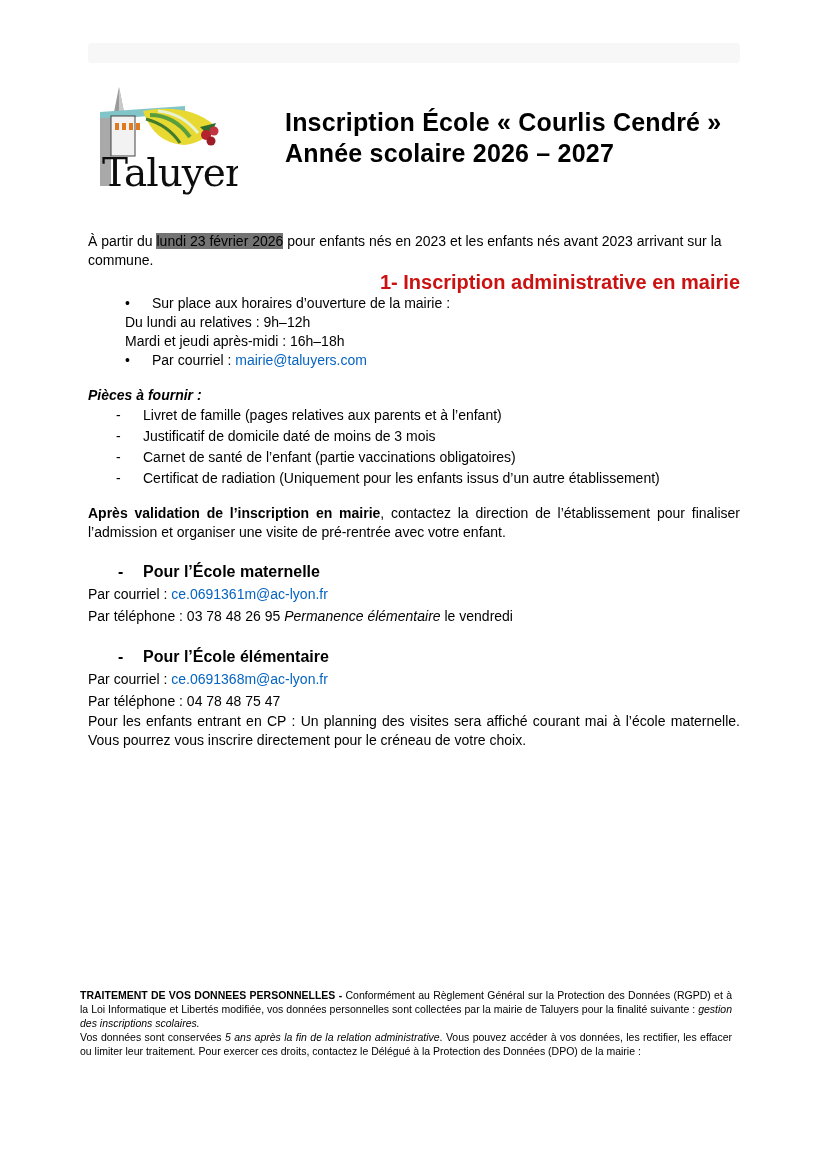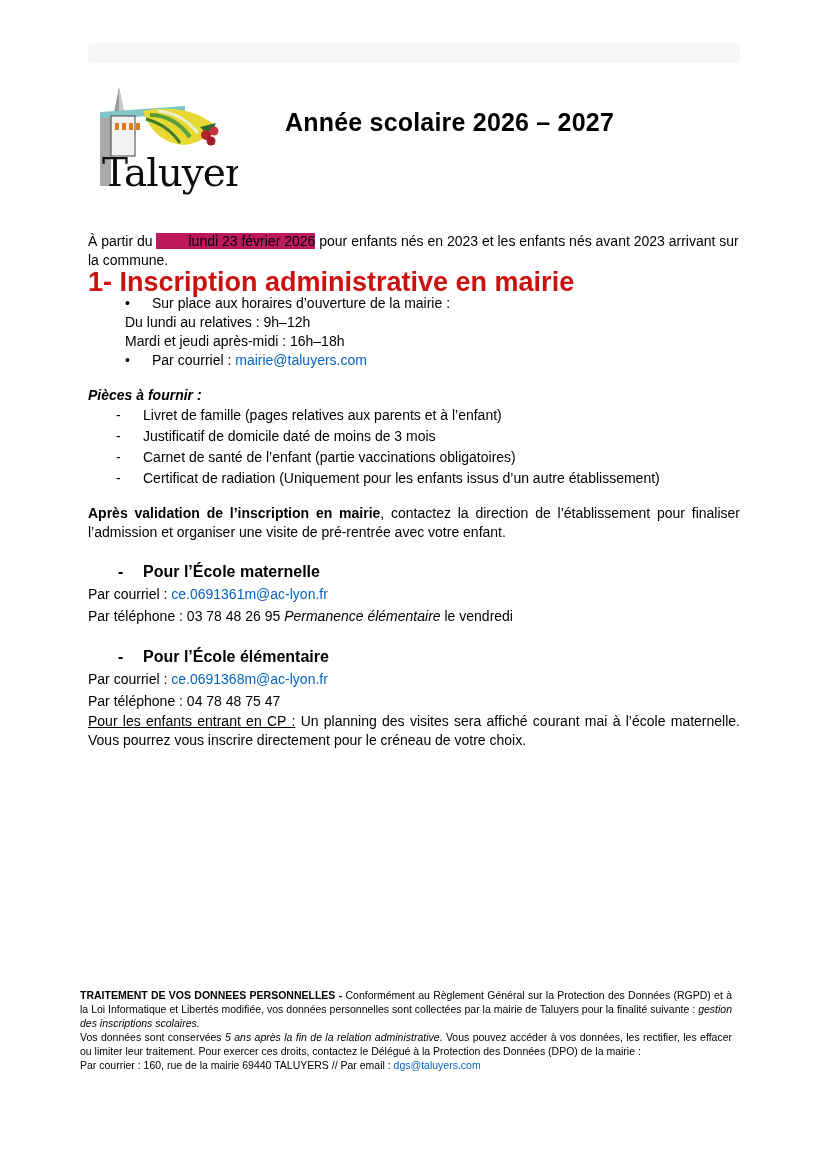--- a/index.html
+++ b/index.html
@@ -14,24 +14,24 @@
   }
   .content { position:absolute; left:88px; top:85px; width:652px; }
 
   .doc-header { display:flex; align-items:flex-start; }
   .logo-box { width:150px; height:112px; flex:0 0 auto; }
   .title-block { margin-left:47px; padding-top:22px; }
   .doc-title { font-size:25px; font-weight:700; line-height:31px; letter-spacing:0.2px; }
 
   .body-text { font-size:14px; line-height:19px; }
   .intro-para { margin-top:35px; }
-  mark.hl { background:#be185d; color:#000;padding-left:32px; }
+  mark.hl { background:#737373; color:#000; }
 
   h2.red-heading { color:#cc1111; font-weight:700; margin:0; }
-  .h-1 { font-size:27px; margin-top:31px; line-height:24px; }
+  .h-1 { font-size:20px; margin-top:31px; line-height:24px;text-align:right; }
   .h-2 { font-size:22px; margin-top:42px; line-height:26px; }
 
   .bold-para { margin-top:22px; font-weight:700; }
   .u { text-decoration:underline; }
 
   .bullet-block { margin-top:0; }
   .bullet-line { padding-left:37px; line-height:19px; }
   .bullet-line::before { content:"\2022"; display:inline-block; width:27px; }
   .cont-line { padding-left:37px; line-height:19px; }
 
@@ -43,21 +43,21 @@
   .justify { text-align:justify; }
   .sec2-para { margin-top:15px; }
 
   .school-title { margin-top:19px; padding-left:30px; font-weight:700; font-size:16px; line-height:22px; display:flex; }
   .school-title::before { content:"-"; flex:0 0 25px; }
   .school-line { line-height:21px; margin-top:1px; }
 
   a.link { color:#0563c1; cursor:pointer; }
 
   .cp-para { margin-top:0; }
-  .cp-u { text-decoration:underline; }
+  .cp-u { }
 
   .doc-footer {
     position:absolute; left:80px; top:988px; width:652px;
     font-size:10.5px; line-height:14px; text-align:justify;
   }
   .doc-footer .fbold { font-weight:700; }
   .doc-footer .fital { font-style:italic; }
   .doc-footer p + p { margin-top:0; }
 </style>
 </head>
@@ -93,20 +93,21 @@
 
           <polygon points="112,42 128,38 122,52" fill="#2f6b2f"></polygon>
           <circle cx="118" cy="50" r="5" fill="#b5232d"></circle>
           <circle cx="126" cy="46" r="4.5" fill="#c23540"></circle>
           <circle cx="123" cy="56" r="4.5" fill="#9e1c26"></circle>
 
           <text x="14" y="101" font-size="39" font-family="DejaVu Serif, serif" fill="#0d0d0d" letter-spacing="-1">Taluyers</text>
         </svg>
       </div>
       <div class="title-block">
+        <div class="doc-title">Inscription École « Courlis Cendré »</div>
         <div class="doc-title">Année scolaire 2026 – 2027</div>
       </div>
     </div>
 
     <p class="body-text intro-para"><span>À partir du </span><mark class="hl">lundi 23 février 2026</mark><span> pour enfants nés en 2023 et les enfants nés avant 2023 arrivant sur la commune.</span></p>
 
     <h2 class="red-heading h-1">1- Inscription administrative en mairie</h2>
 
 
     <div class="body-text bullet-block">
@@ -143,16 +144,15 @@
     <div class="body-text school-line"><span>Par courriel : </span><a class="link">ce.0691368m@ac-lyon.fr</a></div>
     <div class="body-text school-line">Par téléphone : 04 78 48 75 47</div>
 
     <p class="body-text justify cp-para"><span class="cp-u">Pour les enfants entrant en CP :</span><span> Un planning des visites sera affiché courant mai à l’école maternelle. Vous pourrez vous inscrire directement pour le créneau de votre choix.</span></p>
 
   </div>
 
   <footer class="doc-footer">
     <p><span class="fbold">TRAITEMENT DE VOS DONNEES PERSONNELLES - </span><span>Conformément au Règlement Général sur la Protection des Données (RGPD) et à la Loi Informatique et Libertés modifiée, vos données personnelles sont collectées par la mairie de Taluyers pour la finalité suivante : </span><span class="fital">gestion des inscriptions scolaires.</span></p>
     <p><span>Vos données sont conservées </span><span class="fital">5 ans après la fin de la relation administrative</span><span>. Vous pouvez accéder à vos données, les rectifier, les effacer ou limiter leur traitement. Pour exercer ces droits, contactez le Délégué à la Protection des Données (DPO) de la mairie :</span></p>
-    <p><span>Par courrier : 160, rue de la mairie 69440 TALUYERS  //  Par email : </span><a class="link">dgs@taluyers.com</a></p>
   </footer>
 
 </div>
 
 </body></html>

